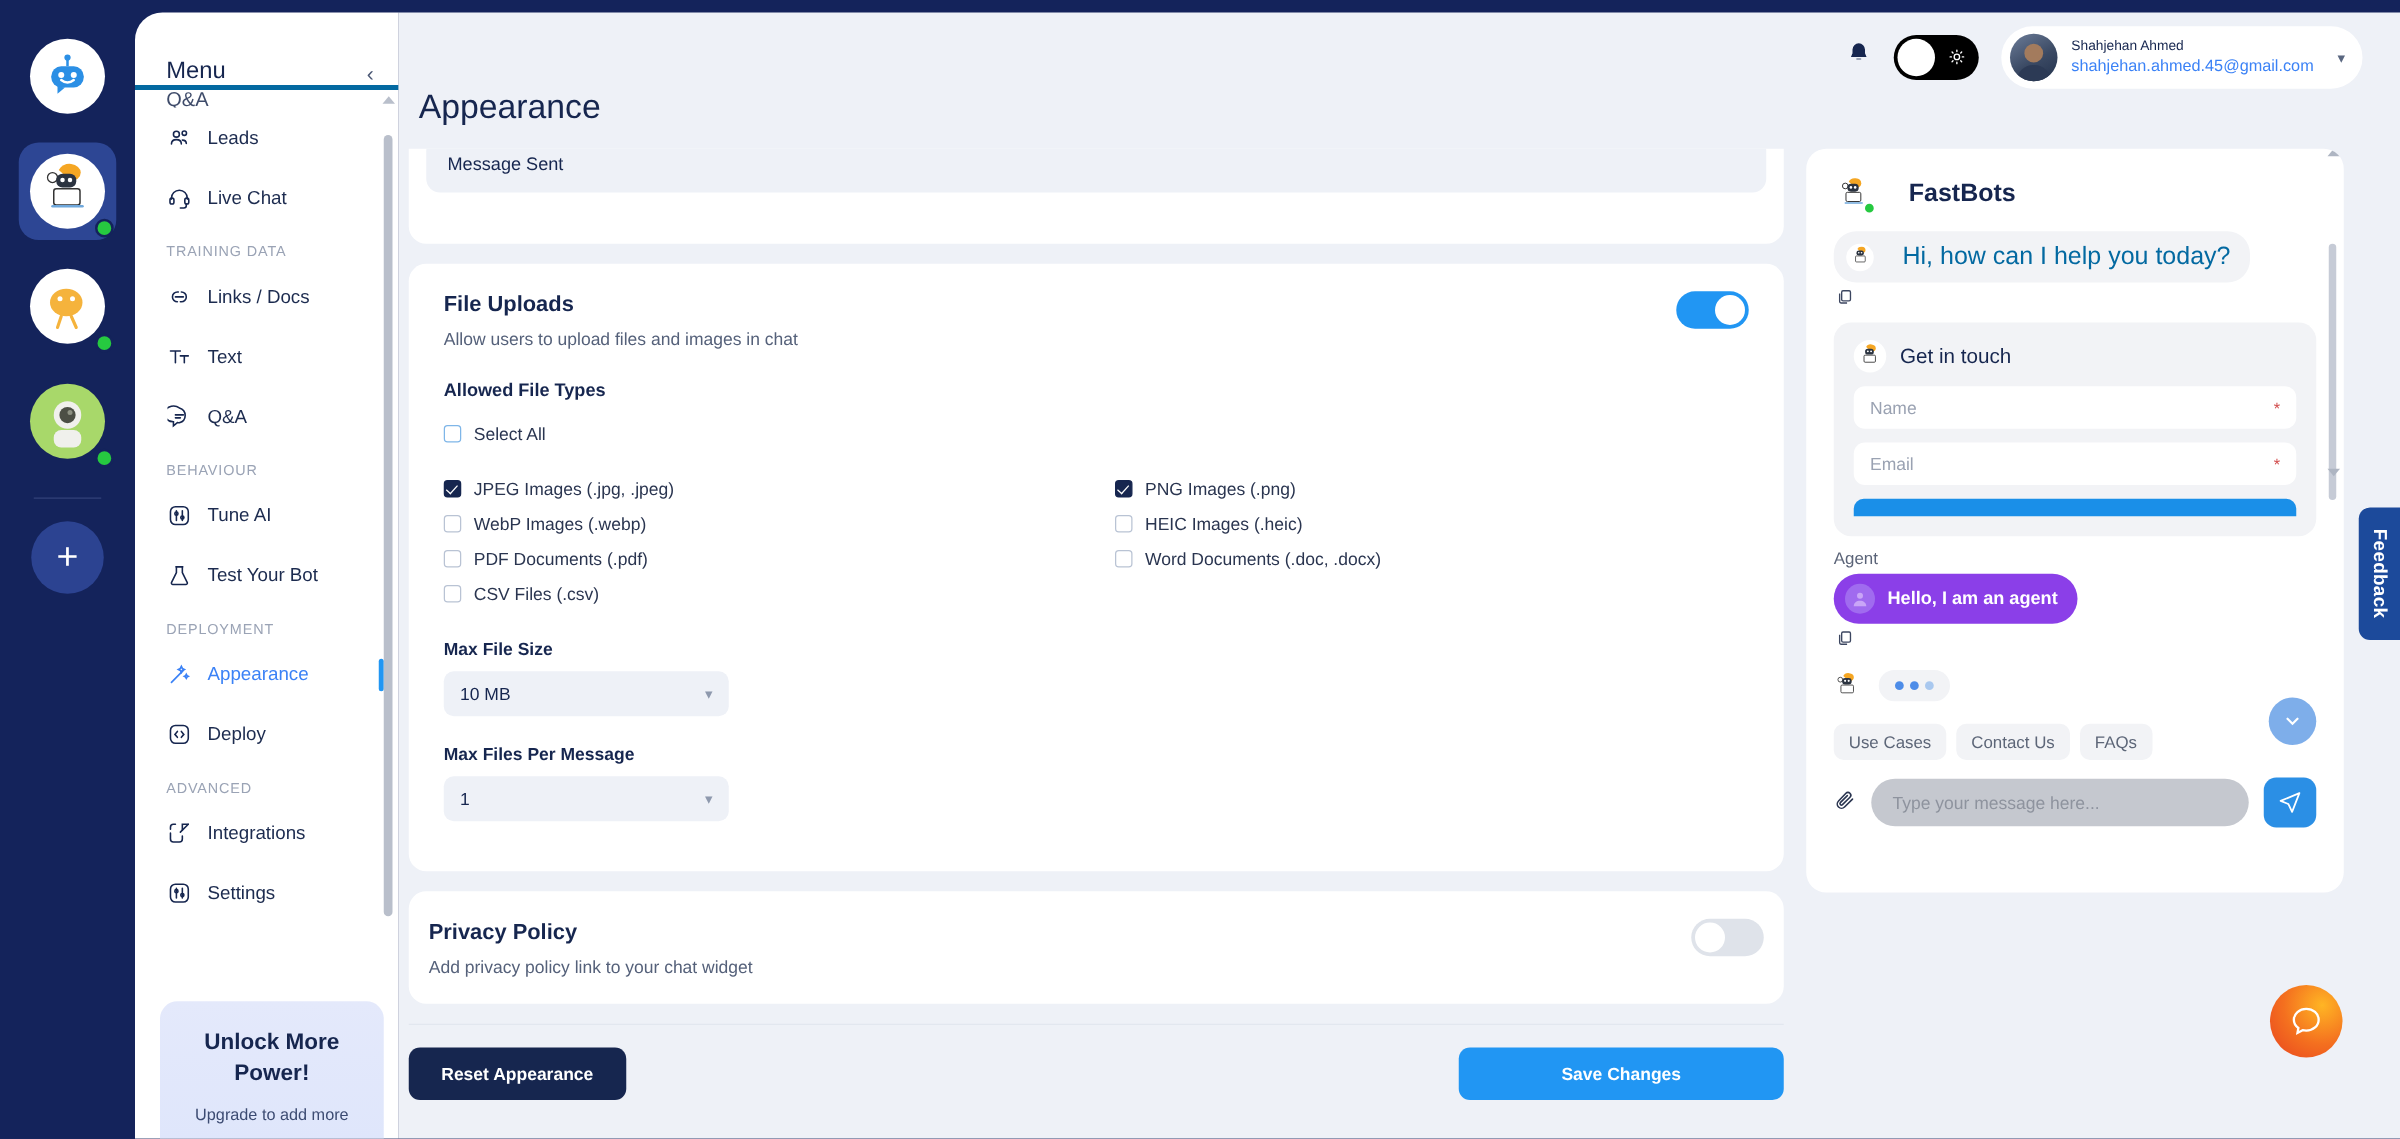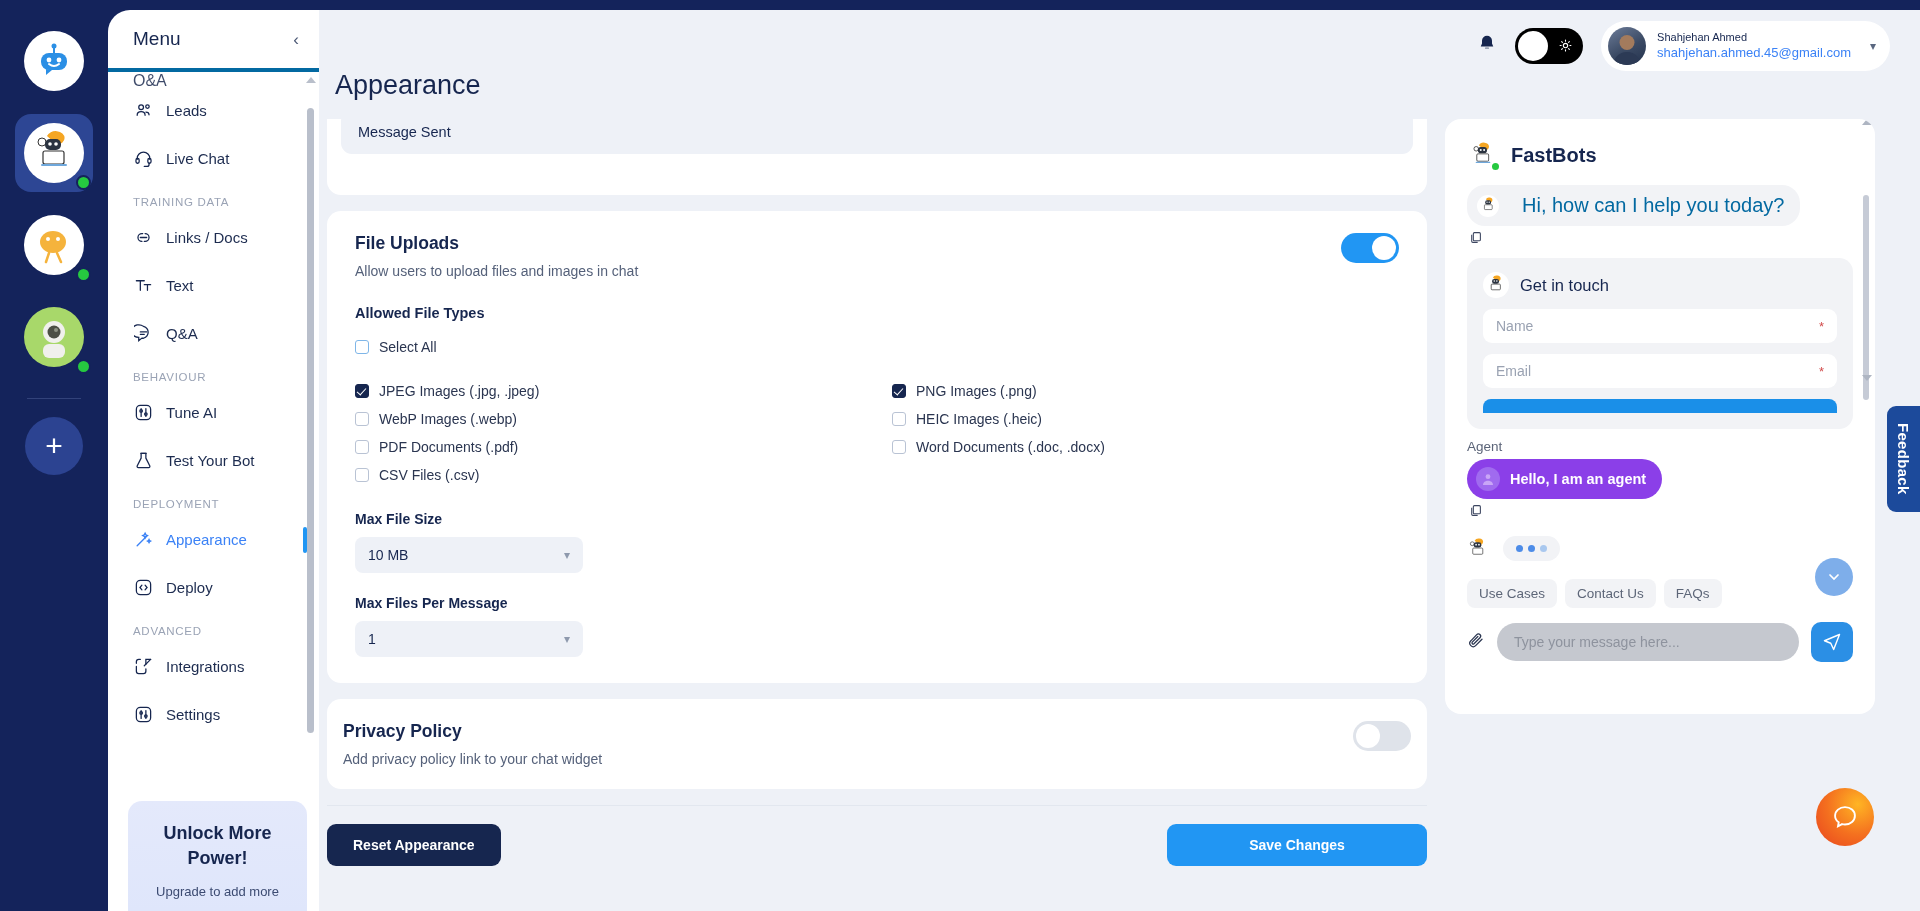--- a/index.html
+++ b/index.html
@@ -41,21 +41,21 @@
     display: flex; align-items: center; justify-content: center;
   }
 
   
   .sidebar {
     position: absolute; left: 108px; top: 10px; width: 211px; height: 901px;
     background: #ffffff; border-radius: 22px 0 0 0;
     display: flex; flex-direction: column; overflow: hidden;
   }
   .sidebar-head {
-    height: 58px; display: flex; align-items: center; justify-content: space-between;
+    height: 58px; display: flex; align-items: flex-end; justify-content: space-between;
     padding: 0 20px 0 25px; flex: 0 0 auto;
   }
   .sidebar-title { font-size: 19px; color: #16264f; font-weight: 400; }
   .collapse-btn { color: #4b5875; font-size: 17px; cursor: pointer; line-height: 1; }
   .sidebar-scrollwrap { position: relative; flex: 1 1 auto; overflow: hidden; }
   .sidebar-list {
     position: absolute; inset: 0; padding: 0 0 0 0;
     border-top: 4px solid #0369a1;
   }
   .nav-clip { overflow: hidden; height: 100%; padding-right: 12px; }
@@ -142,21 +142,21 @@
     background: #fff; border-radius: 14px; padding: 0 14px 14px;
     margin-bottom: 16px;
   }
   .field-box {
     background: #eef1f7; border-radius: 11px; padding: 14px 17px;
     font-size: 14.5px; color: #16264f; 
   }
   .clip-card { height: 76px; overflow: hidden; border-radius: 0 0 14px 14px; padding-top: 0; }
 
   .section {
-    background: #fff; border-radius: 14px; padding: 22px 28px 26px;
+    background: #fff; border-radius: 14px; padding: 22px 28px 40px;
     margin-bottom: 16px;
   }
   .section-row { display: flex; align-items: flex-start; justify-content: space-between; }
   .section-title { font-size: 17.5px; color: #16264f; font-weight: 700; }
   .section-sub { font-size: 14px; color: #55617a; margin-top: 9px; }
 
   .toggle {
     width: 58px; height: 30px; border-radius: 16px; background: #dfe3ea;
     display: flex; align-items: center; padding: 3px; cursor: pointer;
   }
@@ -200,21 +200,21 @@
     background: #2196f3; color: #fff; font-size: 14px; font-weight: 700;
     border: none; border-radius: 9px; padding: 13px 0; width: 260px; cursor: pointer;
   }
 
   
   .preview-col { width: 430px; position: relative; }
   .chat-card {
     background: #fff; border-radius: 16px; width: 430px; height: 595px;
     position: relative; overflow: hidden;
   }
-  .chat-head { display: flex; align-items: center; gap: 12px; padding: 20px 0 0 22px; }
+  .chat-head { display: flex; align-items: center; gap: 28px; padding: 20px 0 0 22px; }
   .bot-ava {
     width: 32px; height: 32px; border-radius: 50%; background: #fff;
     position: relative; display: flex; align-items: center; justify-content: center;
   }
   .bot-ava .dot-online { width: 11px; height: 11px; border: 2px solid #fff; right: -2px; bottom: -1px; }
   .chat-brand { font-size: 20px; color: #16264f; font-weight: 700; }
   .chat-body { padding: 14px 22px 0; position: relative; }
   .msg-bot {
     display: inline-flex; align-items: center; gap: 23px;
     background: #f2f3f6; border-radius: 18px; padding: 9px 16px 9px 10px;

